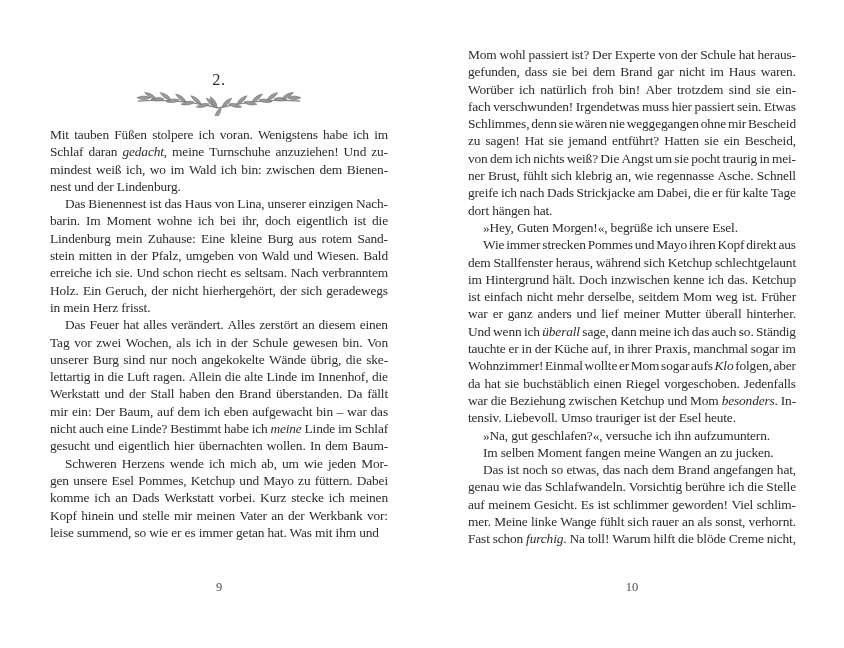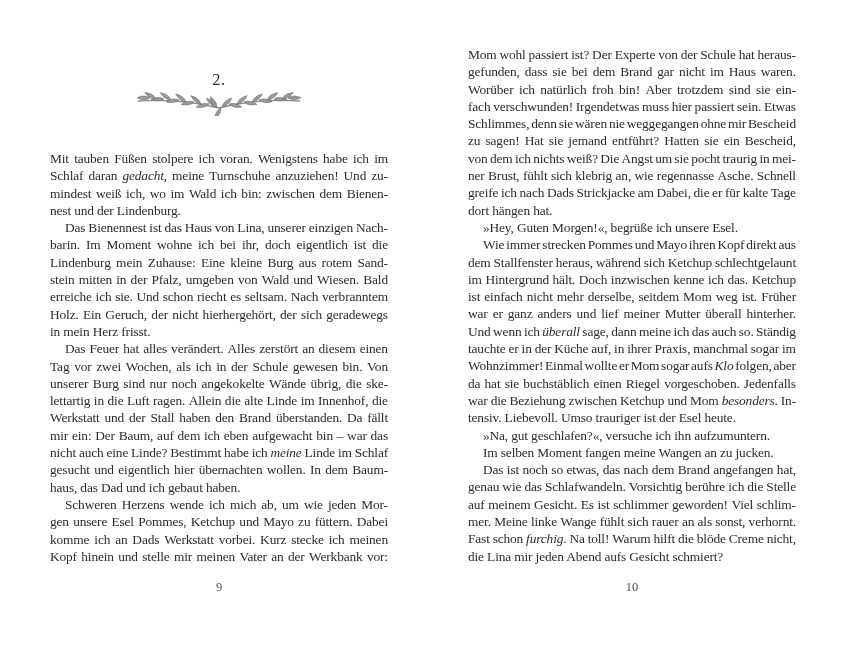--- a/index.html
+++ b/index.html
@@ -7,21 +7,21 @@
   body { font-family:"Liberation Serif","DejaVu Serif",serif; color:#2e2c2b; }
   .spread { position:relative; width:844px; height:648px; background:#ffffff; }
   .col { position:absolute; top:0; height:476px; }
   .col.left  { left:50px;  width:338px; }
   .col.right { left:468px; width:328px; }
   .chapter-num { position:absolute; top:70px; width:100%; text-align:center;
                  font-size:16.5px; color:#2f2f2f; letter-spacing:0.5px; }
   .ornament { position:absolute; top:90px; left:50%; transform:translateX(-50%); }
   .body-text { position:absolute; left:0; right:0; font-size:13.4px;
                line-height:17.3px; letter-spacing:-0.15px; }
-  .left  .body-text { top:126px;margin-top:24px; }
+  .left  .body-text { top:126px; }
   .right .body-text { top:46px; }
   .line { height:17.3px; white-space:nowrap; }
   .line.j { display:flex; justify-content:space-between; align-items:baseline; white-space:normal; }
   .line.ind { padding-left:15px; }
   .line .w { white-space:nowrap; flex:0 0 auto; }
   em { font-style:italic; }
   .page-num { position:absolute; top:580px; width:100%; text-align:center;
               font-size:12.5px; color:#4e4e4e; }
 </style>
 </head>
@@ -268,21 +268,20 @@
             <span class="w"><span>gesucht</span></span>
             <span class="w"><span>und</span></span>
             <span class="w"><span>eigentlich</span></span>
             <span class="w"><span>hier</span></span>
             <span class="w"><span>übernachten</span></span>
             <span class="w"><span>wollen.</span></span>
             <span class="w"><span>In</span></span>
             <span class="w"><span>dem</span></span>
             <span class="w"><span>Baum-</span></span>
           </div>
-          <div class="line"><span>haus, das Dad und ich gebaut haben.</span></div>
         </div>
         <div>
           <div class="line j ind">
             <span class="w"><span>Schweren</span></span>
             <span class="w"><span>Herzens</span></span>
             <span class="w"><span>wende</span></span>
             <span class="w"><span>ich</span></span>
             <span class="w"><span>mich</span></span>
             <span class="w"><span>ab,</span></span>
             <span class="w"><span>um</span></span>
@@ -320,20 +319,21 @@
             <span class="w"><span>und</span></span>
             <span class="w"><span>stelle</span></span>
             <span class="w"><span>mir</span></span>
             <span class="w"><span>meinen</span></span>
             <span class="w"><span>Vater</span></span>
             <span class="w"><span>an</span></span>
             <span class="w"><span>der</span></span>
             <span class="w"><span>Werkbank</span></span>
             <span class="w"><span>vor:</span></span>
           </div>
+          <div class="line"><span>leise summend, so wie er es immer getan hat. Was mit ihm und</span></div>
         </div>
       </div>
     <div class="page-num">9</div>
   </div>
 
   <div class="col right">
     <div class="body-text">
         <div>
           <div class="line j">
             <span class="w"><span>Mom</span></span>
@@ -633,19 +633,18 @@
             <span class="w"><em>furchig</em><span>.</span></span>
             <span class="w"><span>Na</span></span>
             <span class="w"><span>toll!</span></span>
             <span class="w"><span>Warum</span></span>
             <span class="w"><span>hilft</span></span>
             <span class="w"><span>die</span></span>
             <span class="w"><span>blöde</span></span>
             <span class="w"><span>Creme</span></span>
             <span class="w"><span>nicht,</span></span>
           </div>
-          <div class="line"><span>die Lina mir jeden Abend aufs Gesicht schmiert?</span></div>
         </div>
       </div>
     <div class="page-num">10</div>
   </div>
 
 </div>
 
 </body></html>

